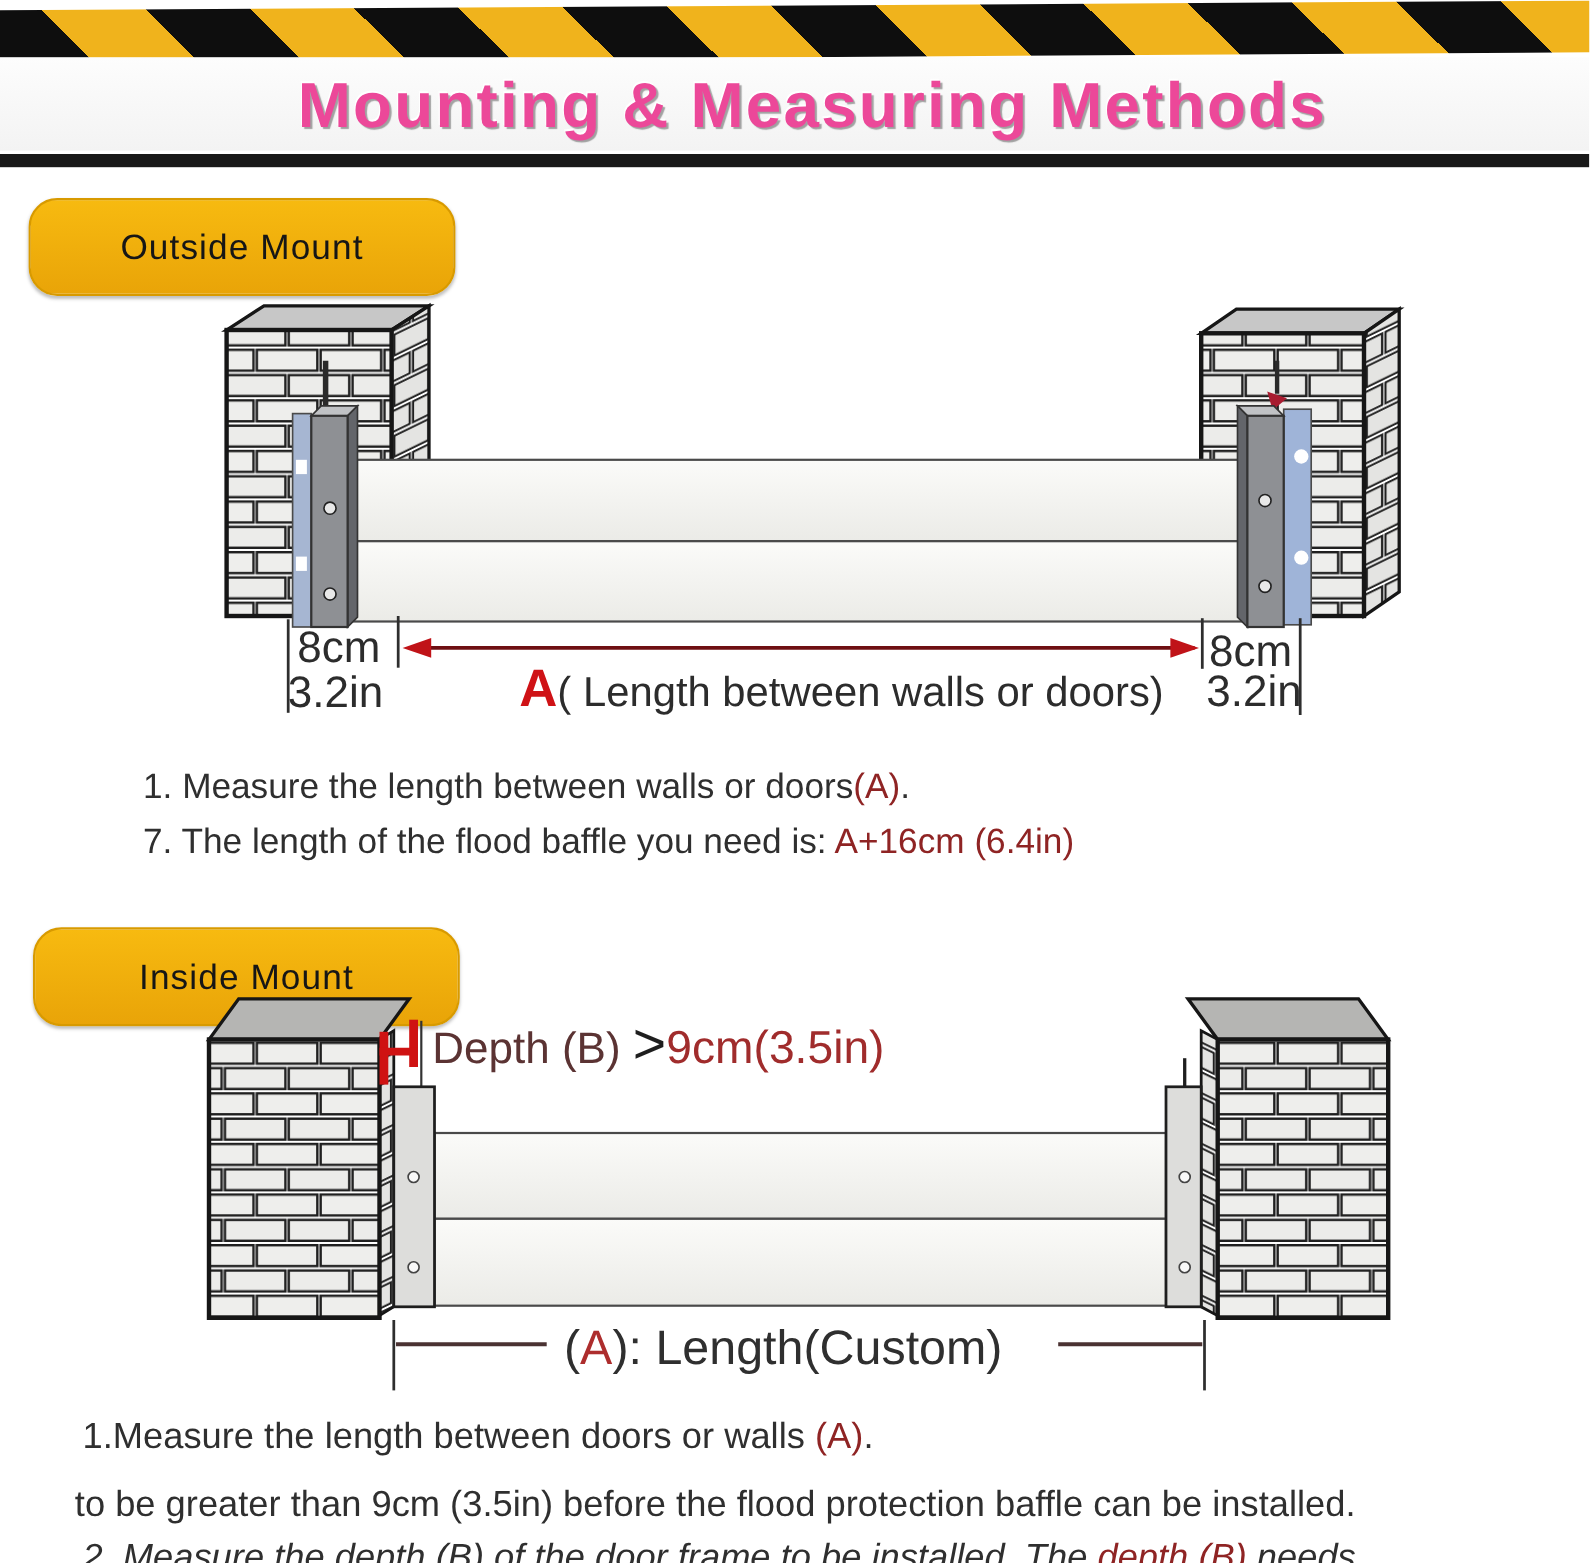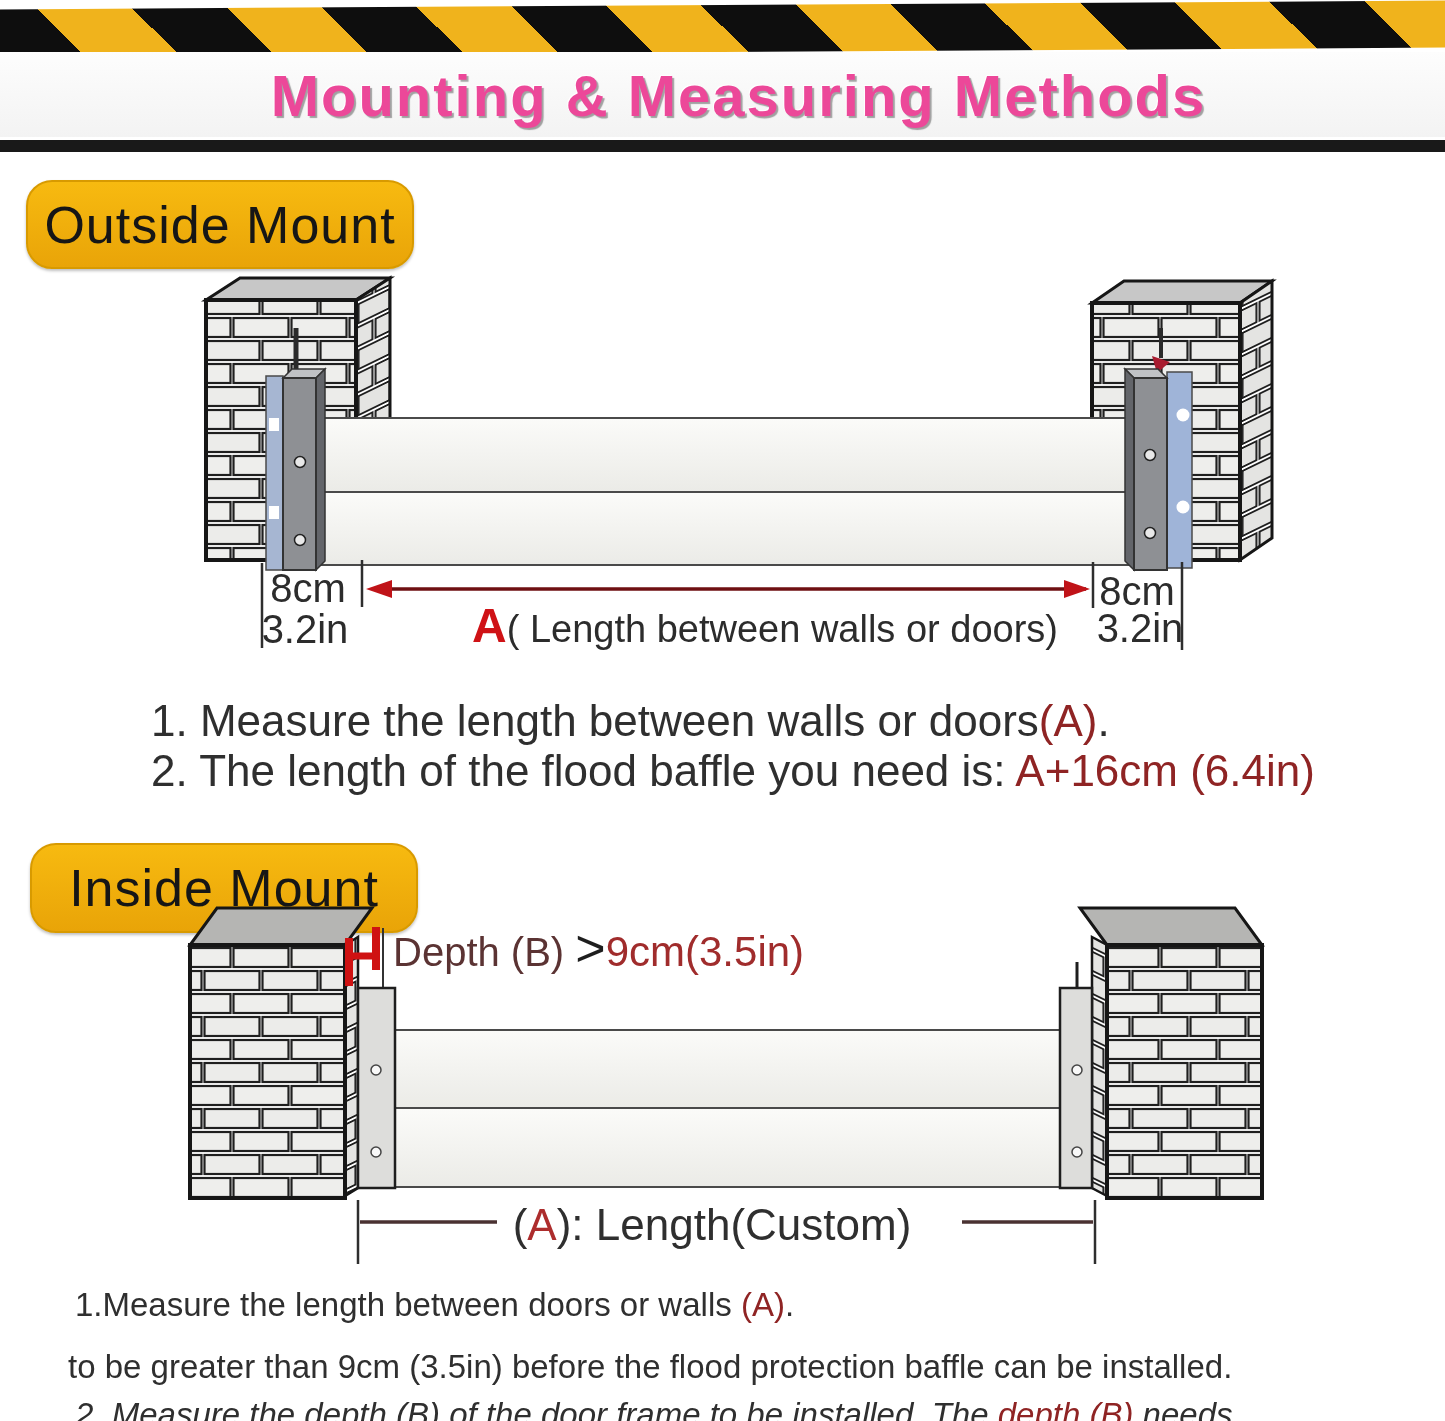--- a/index.html
+++ b/index.html
@@ -14,33 +14,33 @@
     background:linear-gradient(180deg,#fdfdfd,#f3f3f3);}
   .page-title{position:absolute;left:16px;top:62px;width:1445px;text-align:center;
     font-size:58px;font-weight:bold;letter-spacing:2px;color:#ec4899;margin:0;
     text-shadow:2px 2px 1px rgba(0,0,0,0.35),-1px -1px 0 #ffffff;}
   .title-underline{position:absolute;left:0;top:140px;width:1445px;height:12px;background:#191919;}
 
   
   .badge{position:absolute;display:flex;align-items:center;justify-content:center;
     background:linear-gradient(180deg,#f7ba10,#e9a408);border:2px solid #d len;border:2px solid #d89a00;
     border-radius:26px;box-shadow:0 2px 3px rgba(0,0,0,0.25);}
-  .badge span{font-size:52px;color:#161616;letter-spacing:1px;}
+  .badge span{font-size:32px;color:#161616;letter-spacing:1px;}
   .badge-outside{left:26px;top:180px;width:384px;height:85px;}
   .badge-inside{left:30px;top:807px;width:384px;height:86px;margin-top:36px;}
 
   
   svg.diagram{position:absolute;left:0;display:block;}
   .d-outside{top:270px;}
   .d-inside{top:900px;}
   svg text{font-family:"Liberation Sans",sans-serif;}
 
   
   .steps p{position:absolute;margin:0;color:#2f2f2f;white-space:nowrap;}
-  .steps-outside p{font-size:44px;margin-left:21px;}
+  .steps-outside p{font-size:32px;}
   .steps-inside p{font-size:33px;text-align:center;}
   .step1-out{left:130px;top:696px;}
   .step2-out{left:130px;top:746px;}
   .step1-in{left:75px;top:1286px;}
   .step2-in{left:75px;top:1396px;font-style:italic;}
   .step3-in{left:68px;top:1348px;}
   .red-txt{color:#8f2424;}
   .darkred-txt{color:#8f2424;}
 </style>
 </head>
@@ -141,21 +141,21 @@
       <text x="308" y="332" text-anchor="middle" font-size="40" fill="#2c2c2c"><tspan>8cm</tspan></text>
       <text x="305" y="373" text-anchor="middle" font-size="40" fill="#2c2c2c"><tspan>3.2in</tspan></text>
       <text x="1137" y="335" text-anchor="middle" font-size="40" fill="#2c2c2c"><tspan>8cm</tspan></text>
       <text x="1140" y="372" text-anchor="middle" font-size="40" fill="#2c2c2c"><tspan>3.2in</tspan></text>
       <text x="765" y="372" text-anchor="middle"><tspan font-size="48" font-weight="bold" fill="#cf1216">A</tspan><tspan font-size="38" fill="#2c2c2c">( Length between walls or doors)</tspan></text>
     </g>
   </svg>
 
   <div class="steps steps-outside">
     <p class="step1-out"><span>1. Measure the length between walls or doors</span><span class="red-txt">(A)</span><span>.</span></p>
-    <p class="step2-out"><span>2. The length of the flood baffle you need is: </span><span class="red-txt">A+16cm (6.4in)</span></p>
+    <p class="step2-out"><span>7. The length of the flood baffle you need is: </span><span class="red-txt">A+16cm (6.4in)</span></p>
   </div>
 
   <div class="badge badge-inside">
     <span>Inside Mount</span>
   </div>
 
   <svg class="diagram d-inside" width="1445" height="380" viewBox="0 0 1445 380">
 
     <g>
       <polygon points="190,45 345,45 372,8 217,8" fill="#b5b5b3" stroke="#161616" stroke-width="3"></polygon>

